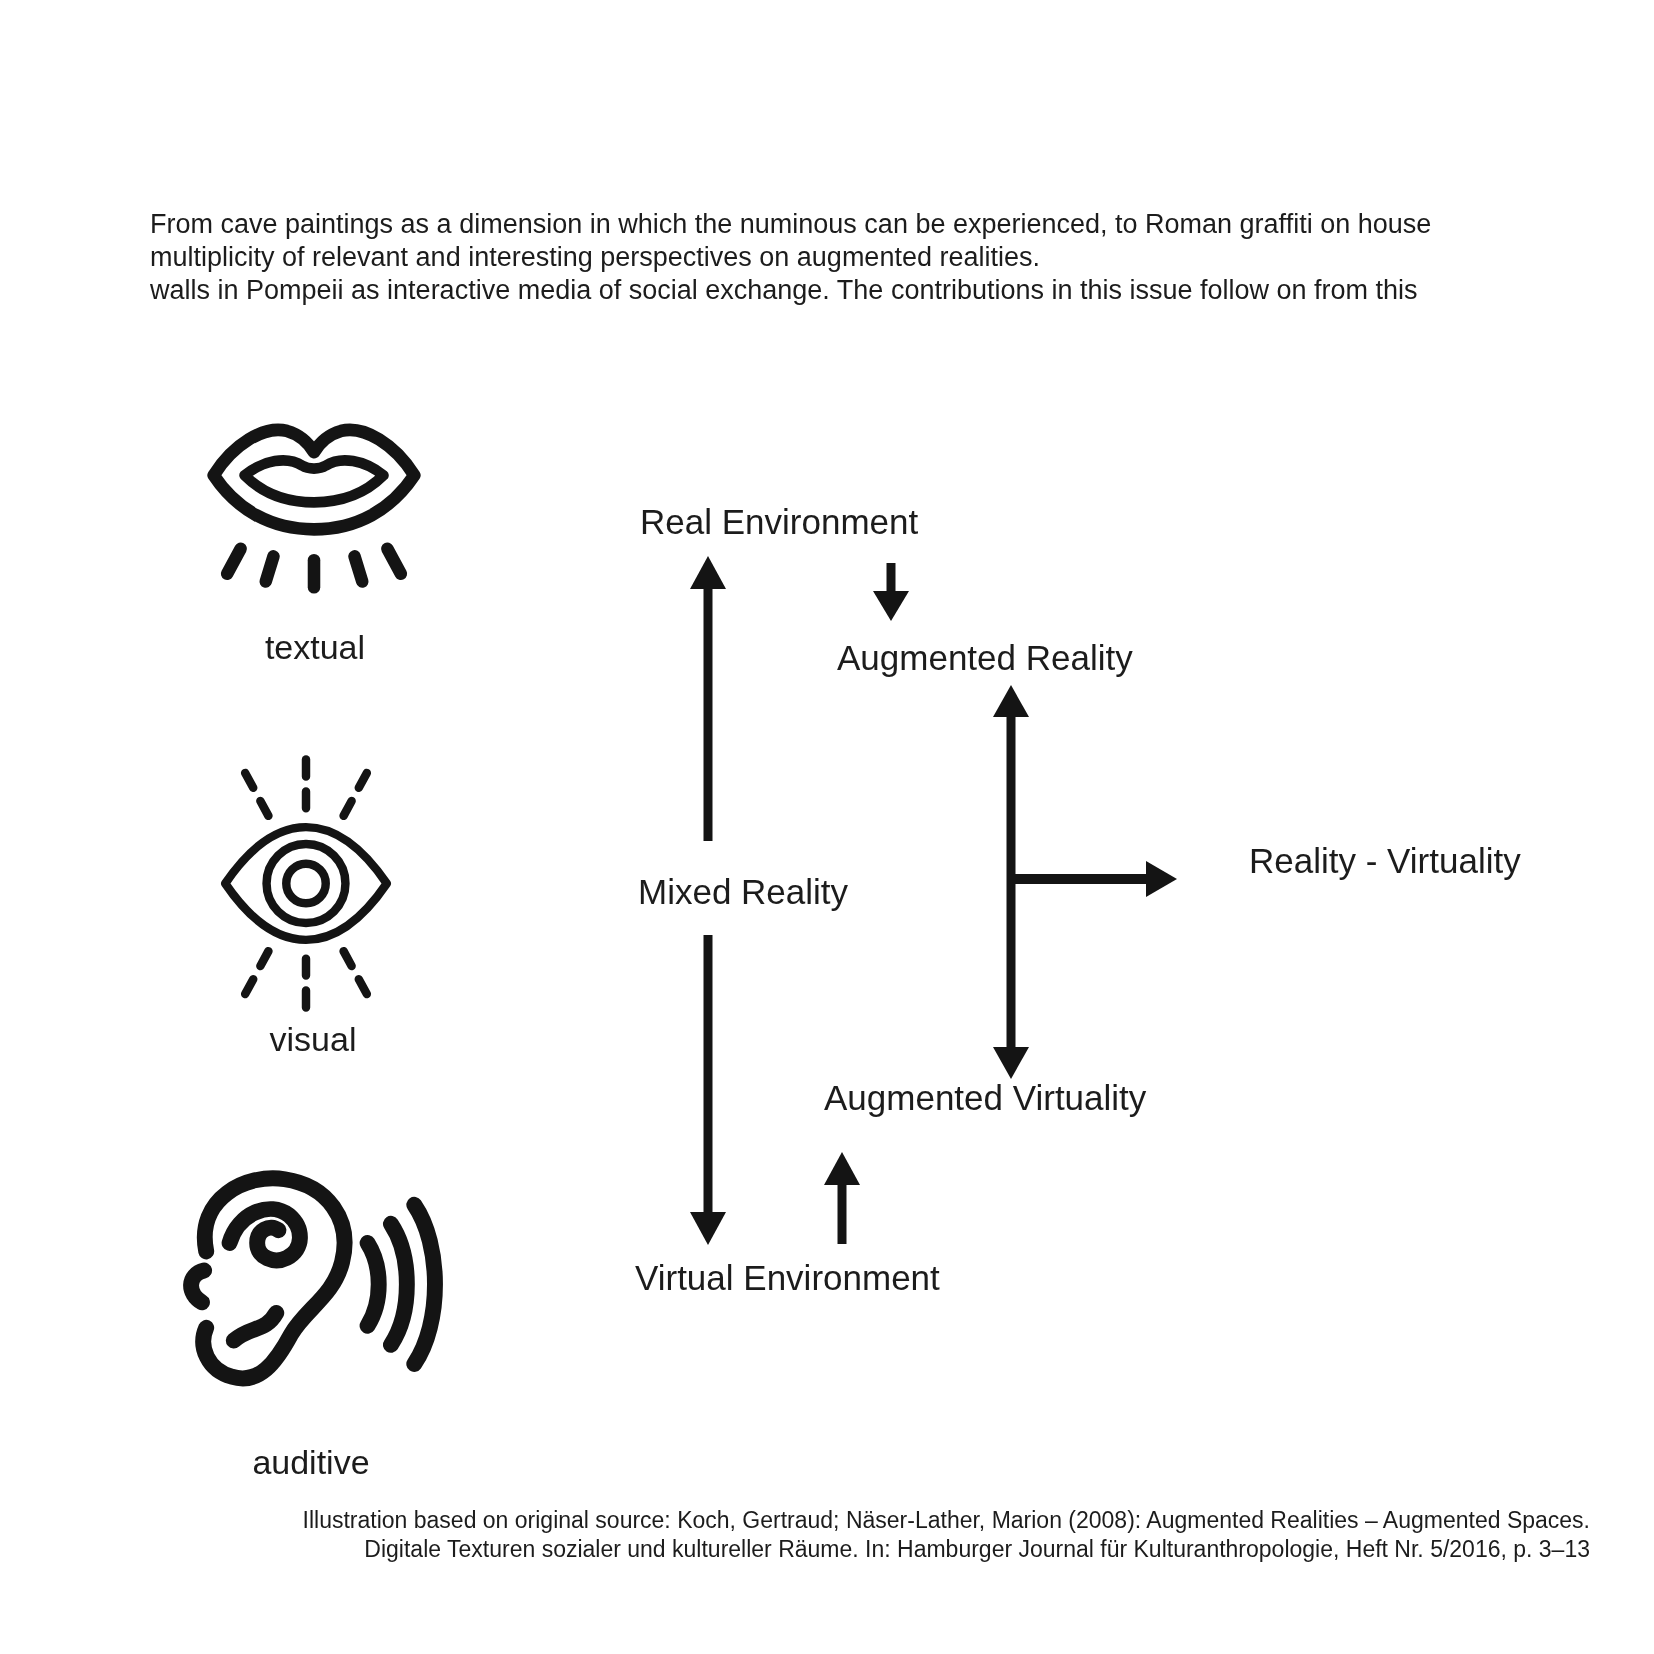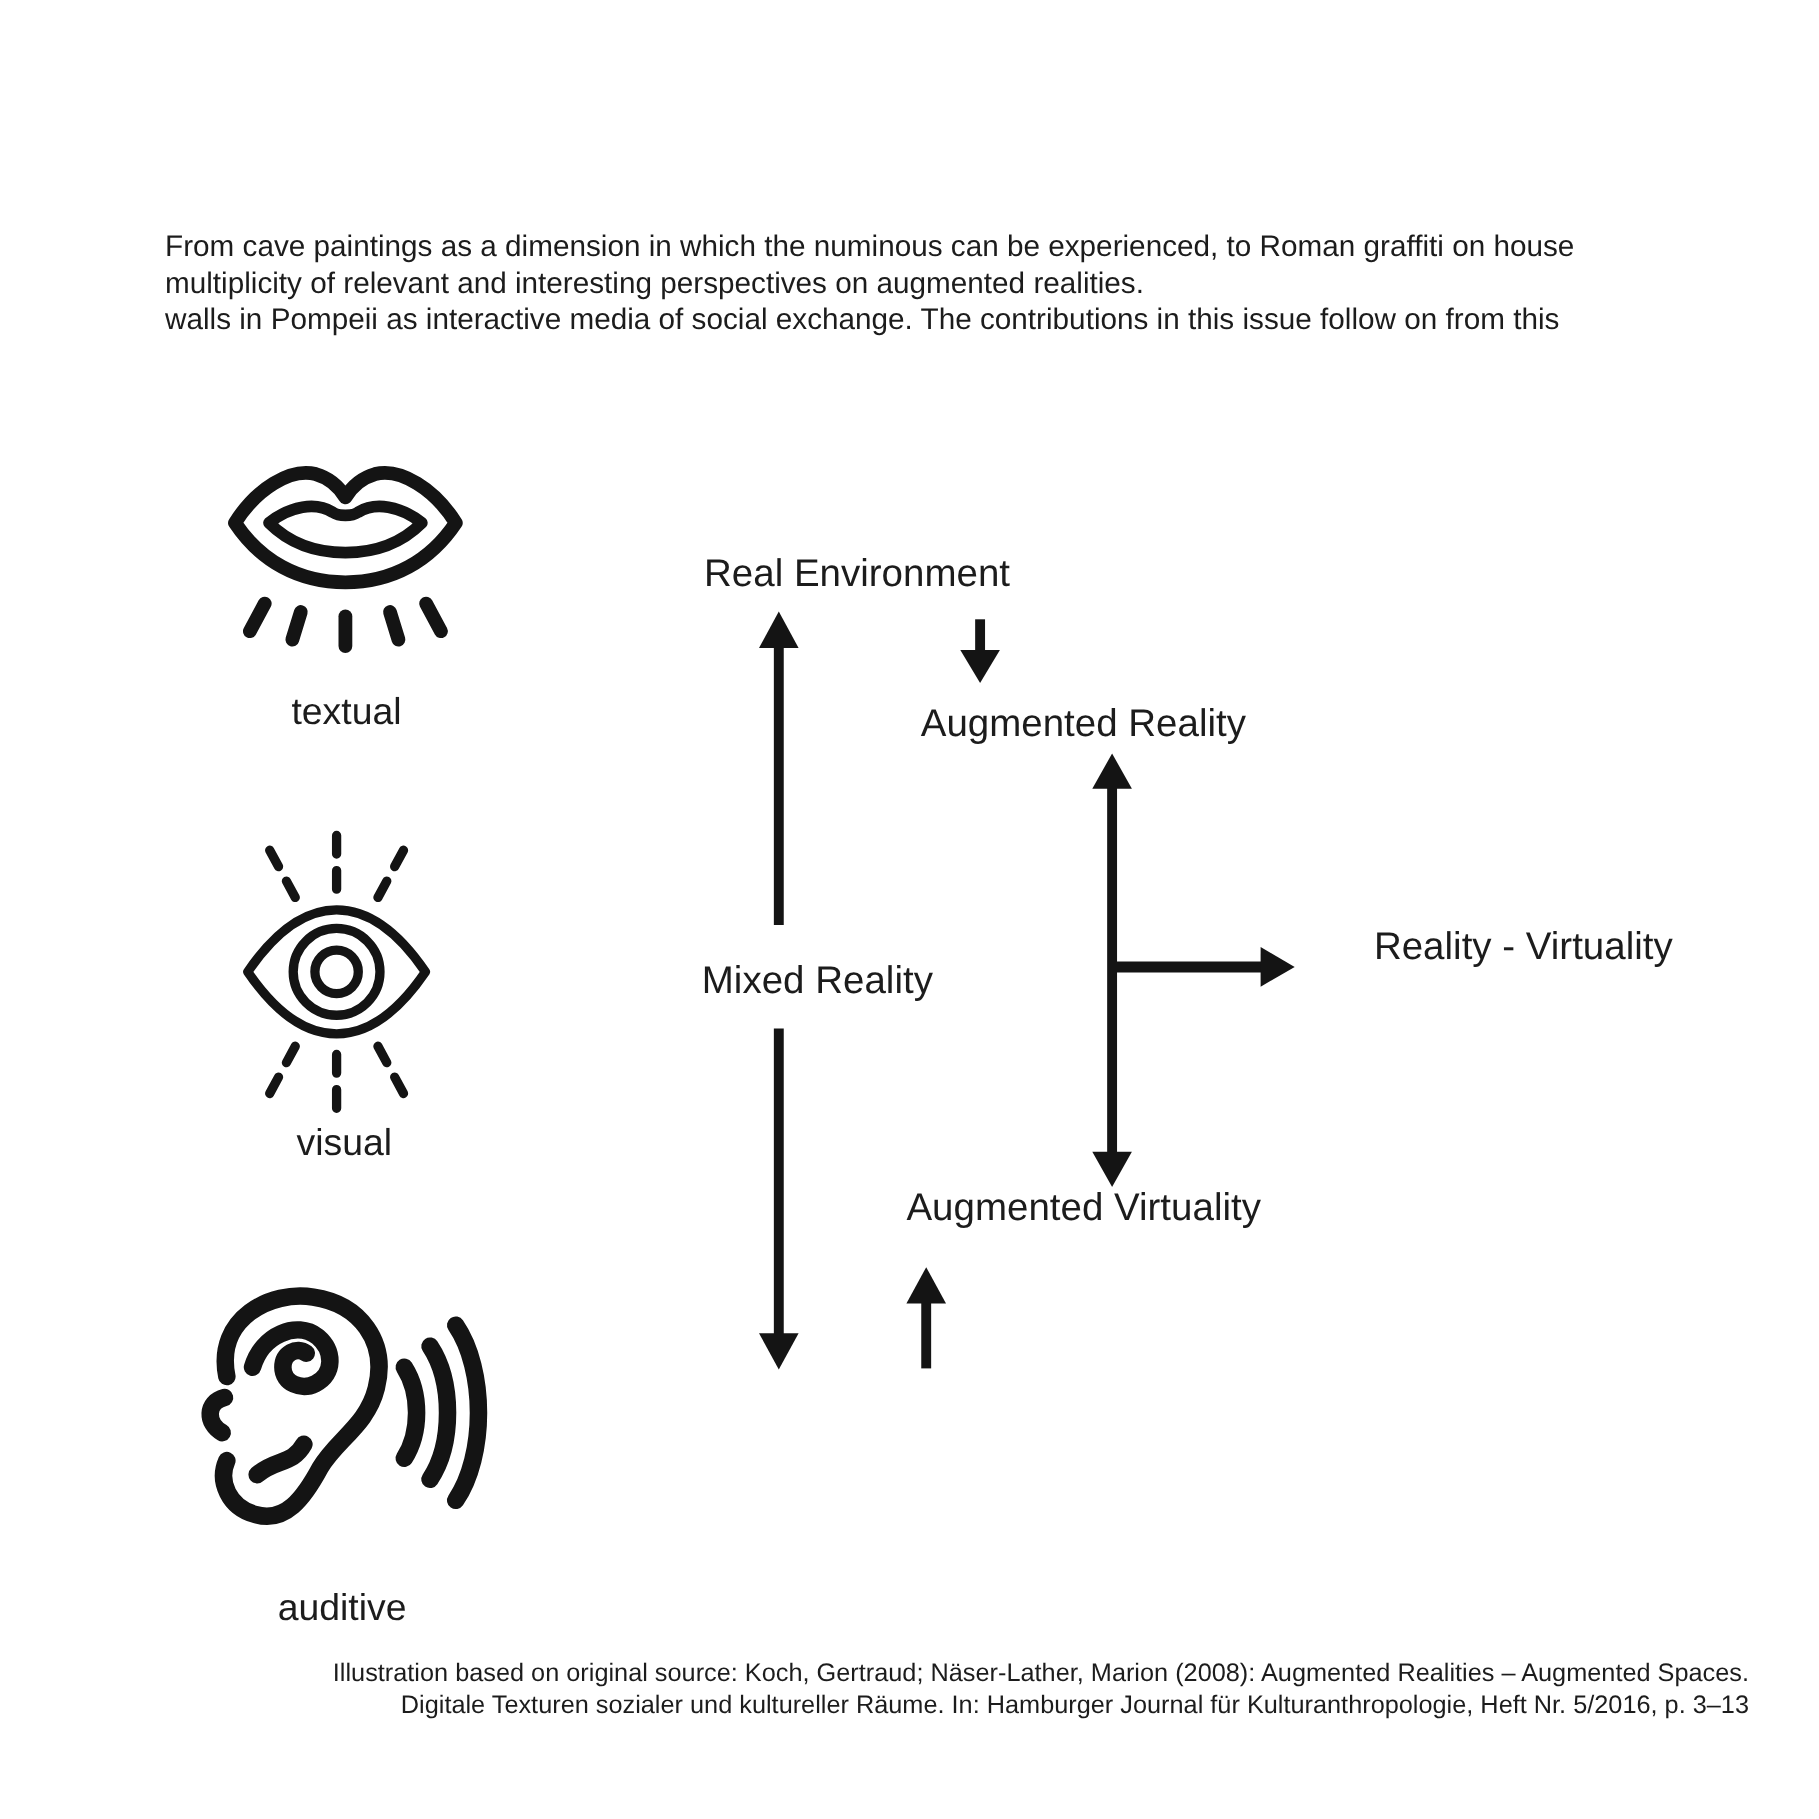--- a/index.html
+++ b/index.html
@@ -117,19 +117,20 @@
     </g>
   </svg>
 
   <div class="dlabel" style="left:640px;top:502px;">Real Environment</div>
   <div class="dlabel" style="left:837px;top:638px;">Augmented Reality</div>
   <div class="dlabel" style="left:638px;top:872px;">Mixed Reality</div>
   <div class="dlabel2" style="left:1249px;top:838px;">
     <div>Reality - Virtuality</div>
   </div>
   <div class="dlabel" style="left:824px;top:1078px;">Augmented Virtuality</div>
+  <div class="dlabel" style="left:635px;top:1258px;">Virtual Environment</div>
 
   <div class="citation">
     <div>Illustration based on original source: Koch, Gertraud; Näser-Lather, Marion (2008): Augmented Realities – Augmented Spaces.</div>
     <div>Digitale Texturen sozialer und kultureller Räume. In: Hamburger Journal für Kulturanthropologie, Heft Nr. 5/2016, p. 3–13</div>
   </div>
 
 </div>
 
 </body></html>

